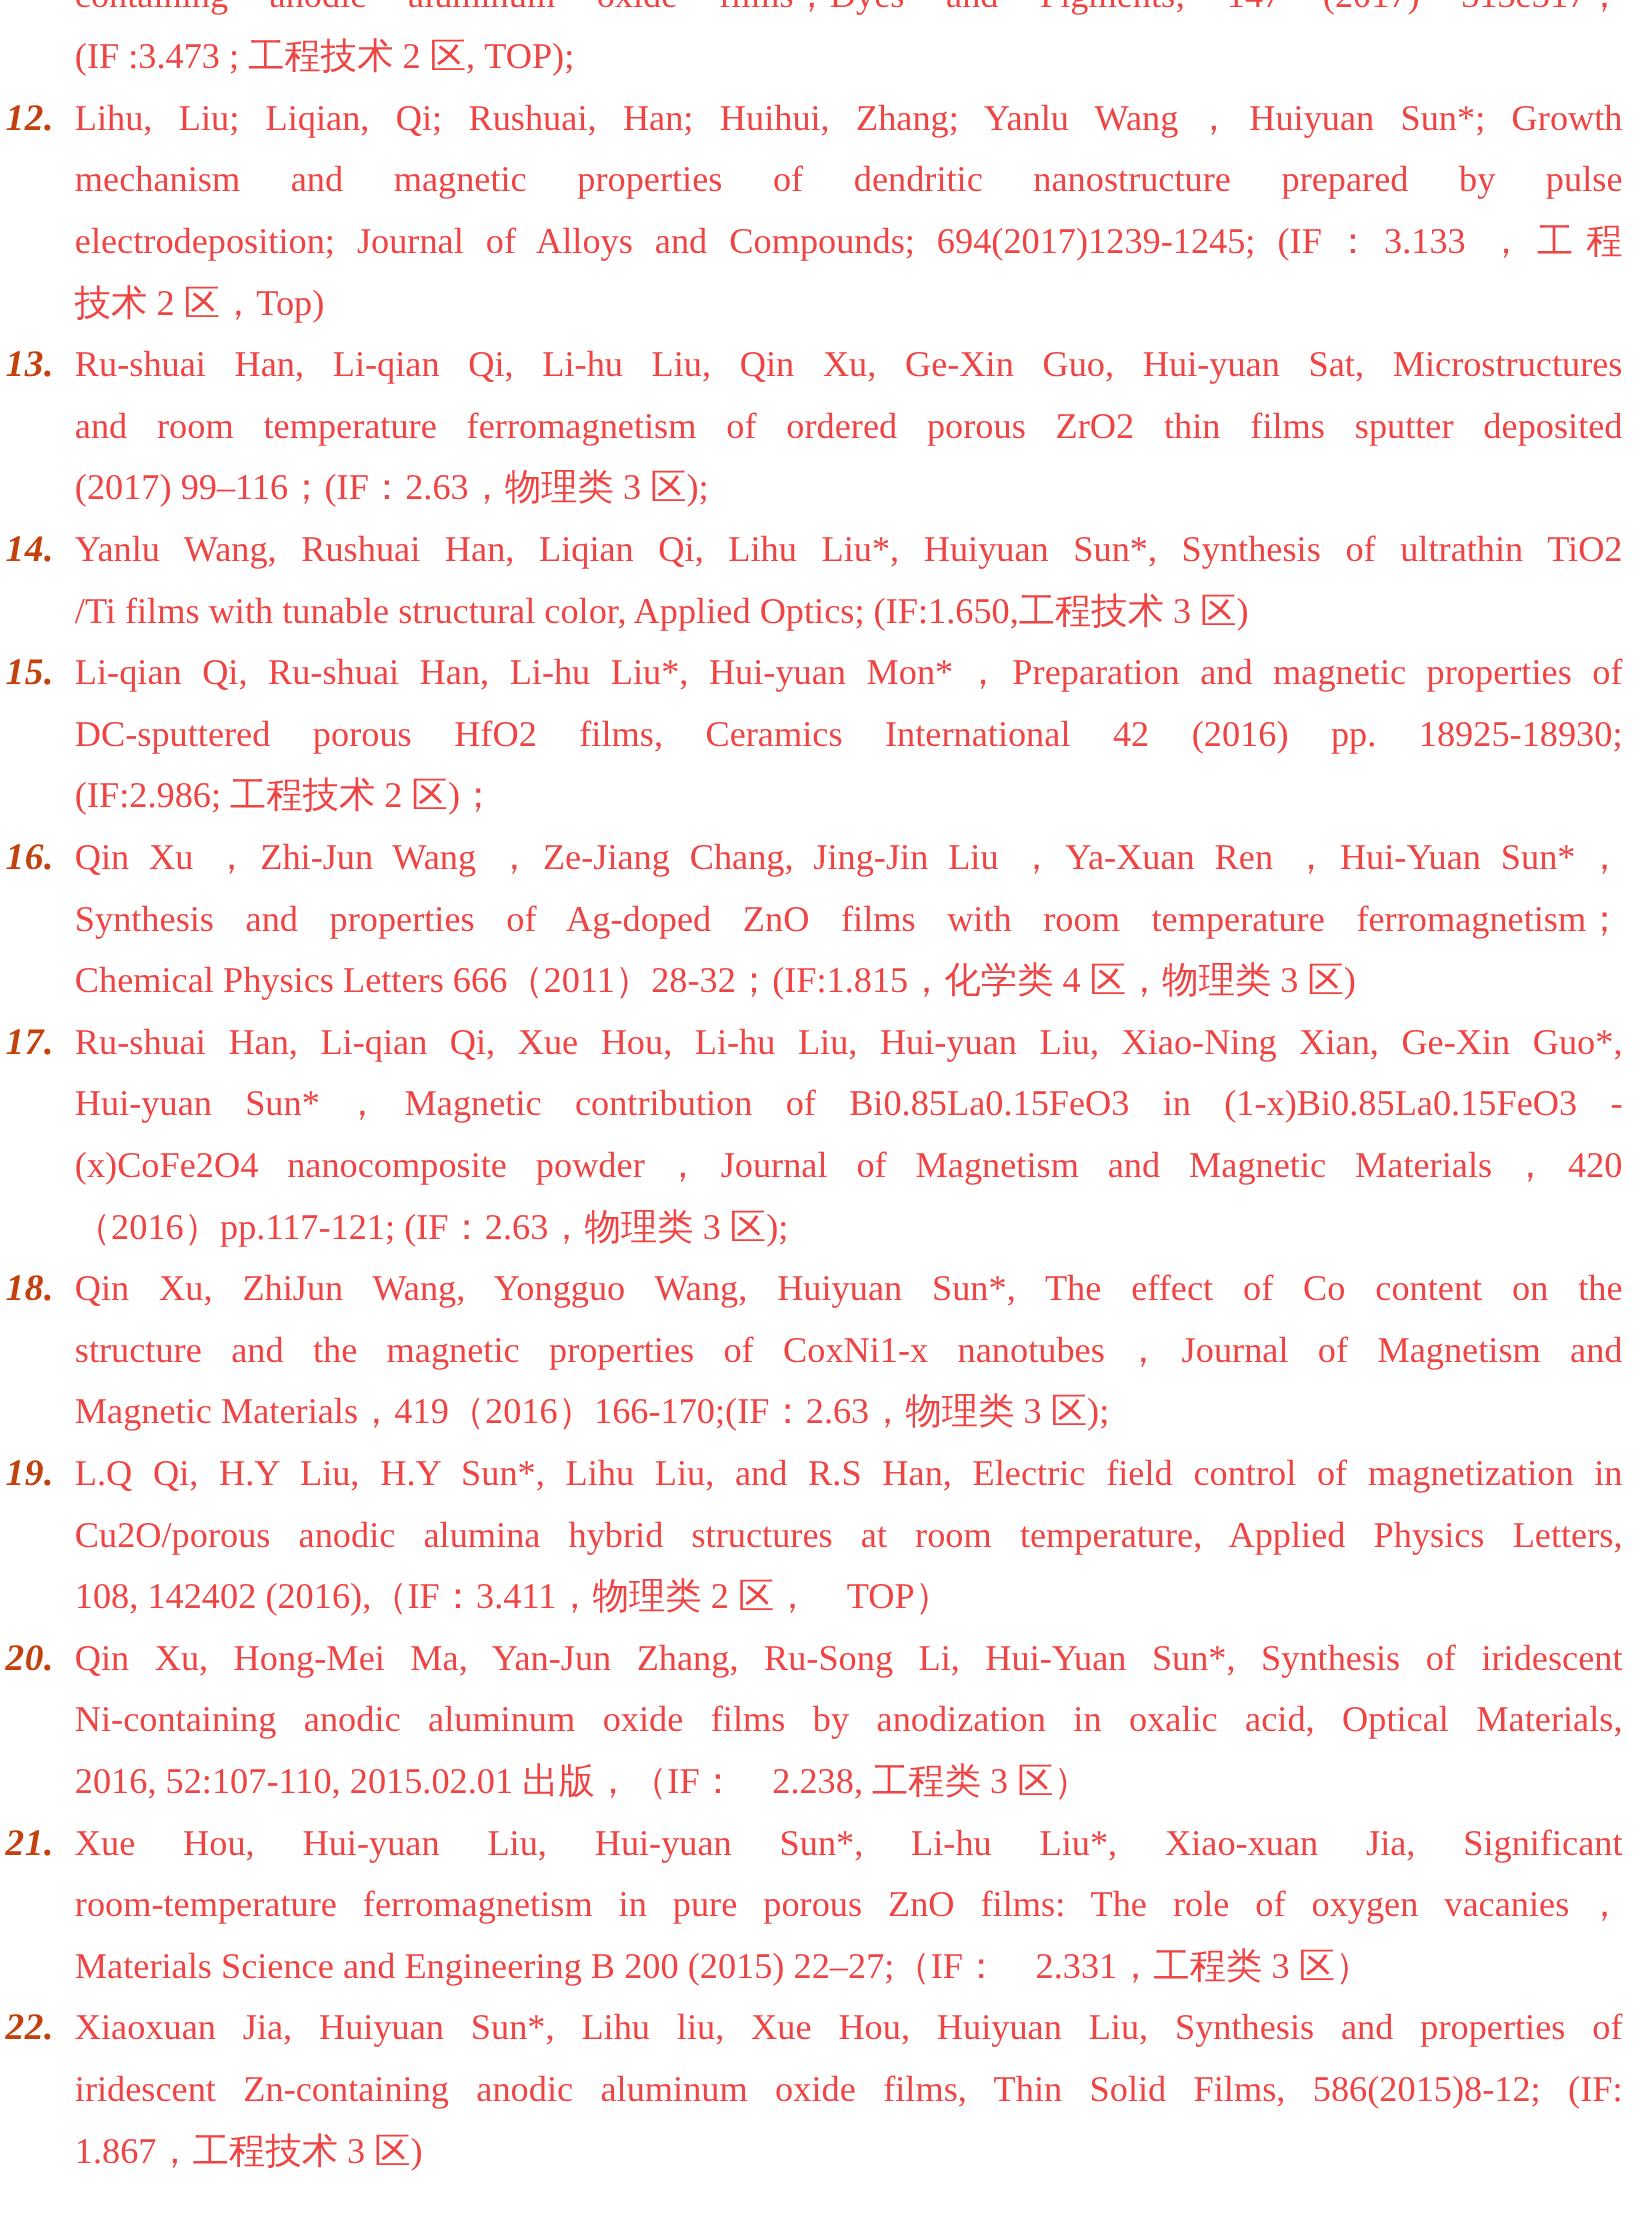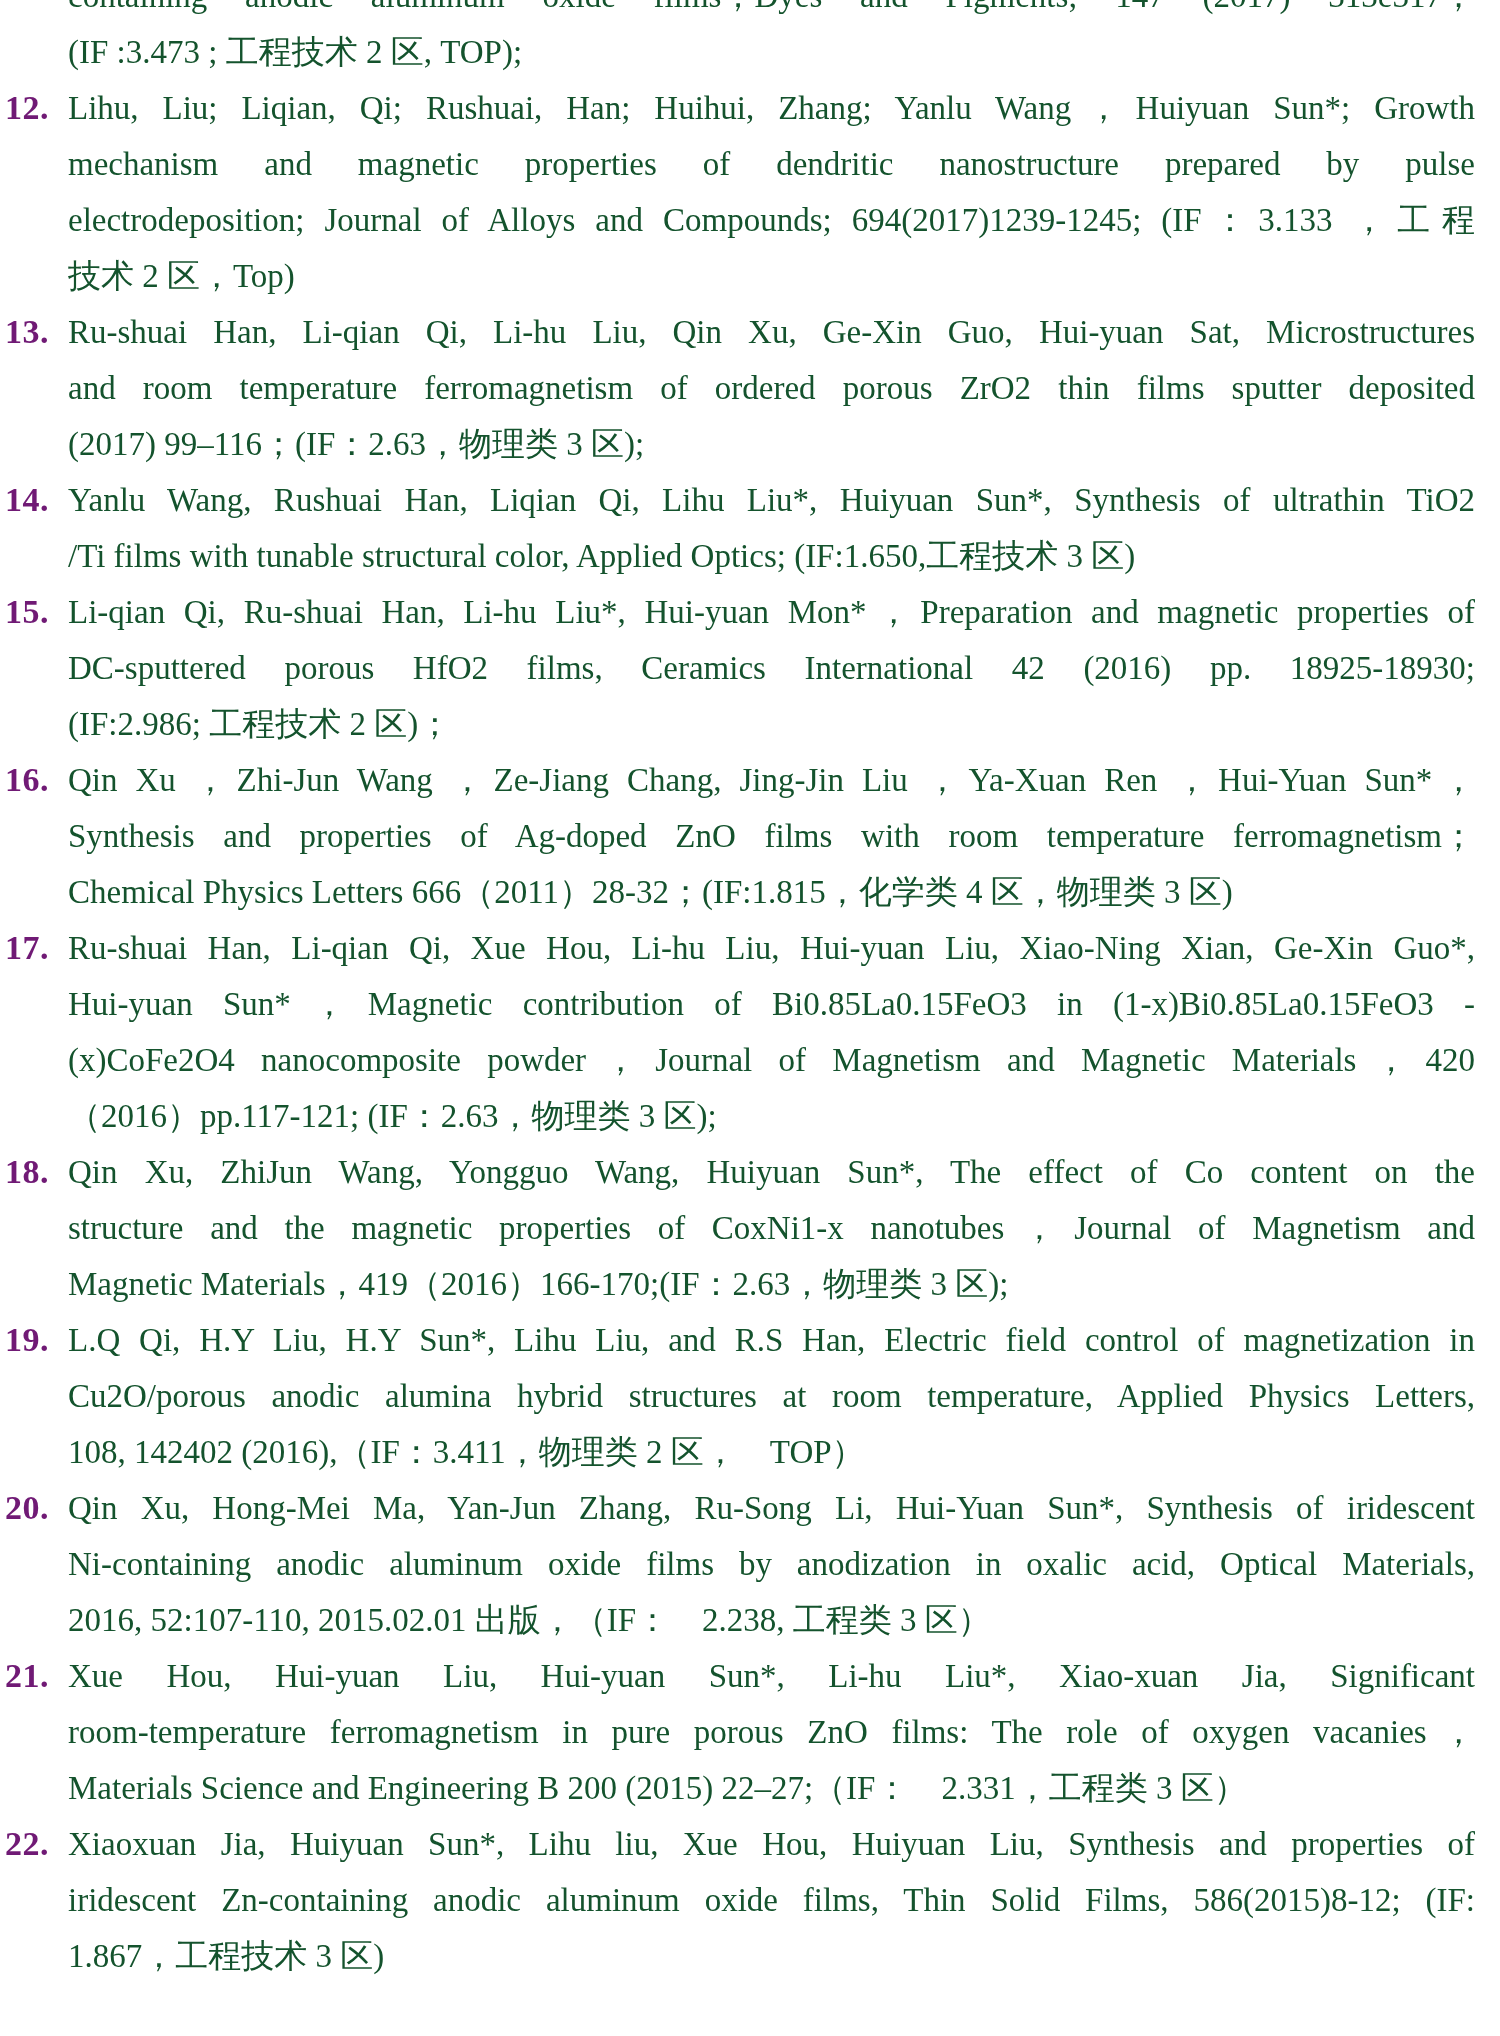--- a/index.html
+++ b/index.html
@@ -29,32 +29,33 @@
     position: relative;
   }
   .ref-num {
     position: absolute;
     left: 0;
     top: 0;
     width: 60px;
     font-size: 34px;
     line-height: 56px;
     font-weight: bold;
-    color: #701a75;
+    color: #c2410c;
     letter-spacing: 0.5px;
+    font-style: italic;
   }
   .ref-lines {
     margin-left: 63px;
   }
   .line {
     font-size: 33px;
     line-height: 56px;
     height: 56px;
     overflow: hidden;
-    color: #14532d;
+    color: #ef4444;
     text-align: justify;
     text-justify: inter-word;
     white-space: normal;
   }
   
   .line.just::after {
     content: "";
     display: inline-block;
     width: 100%;
     height: 0;

